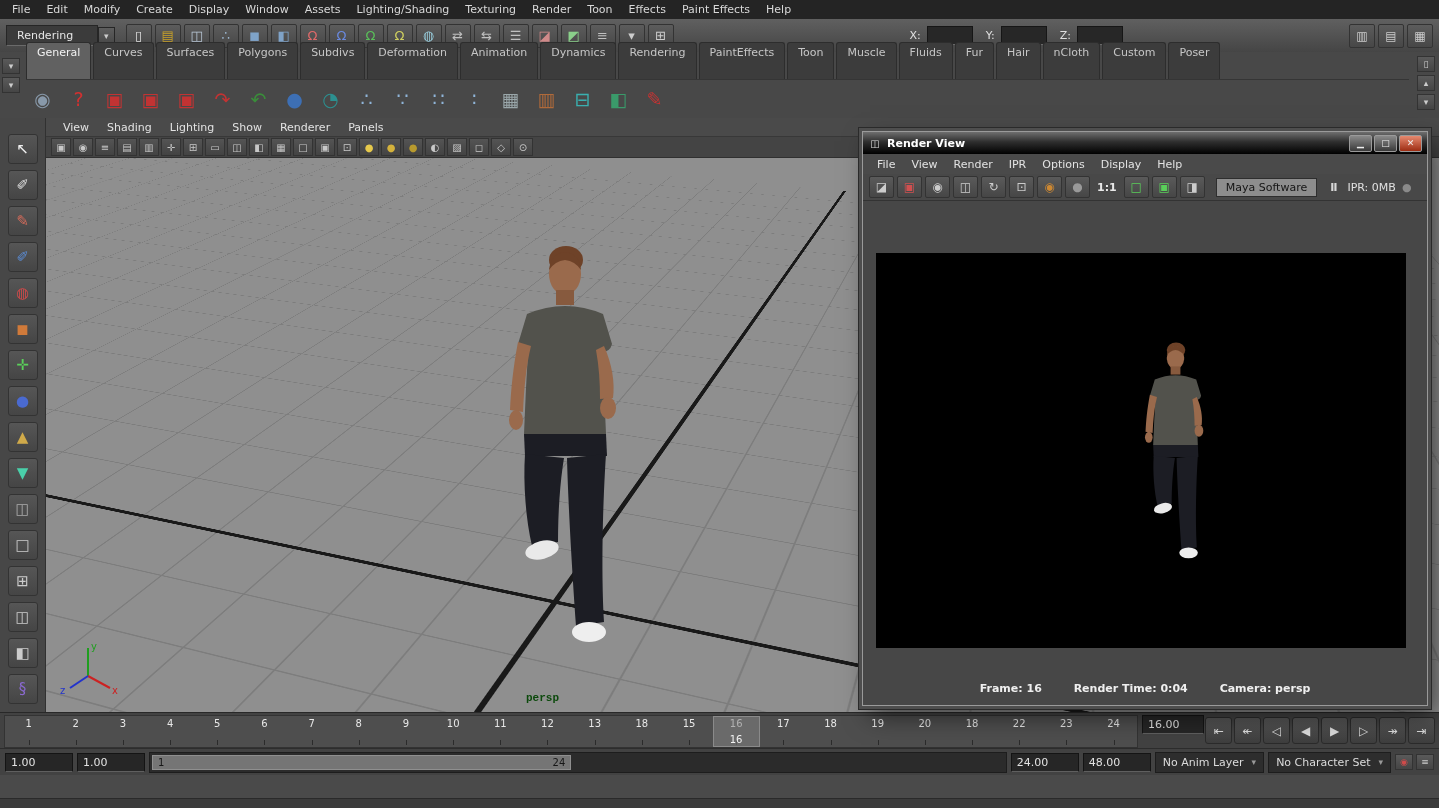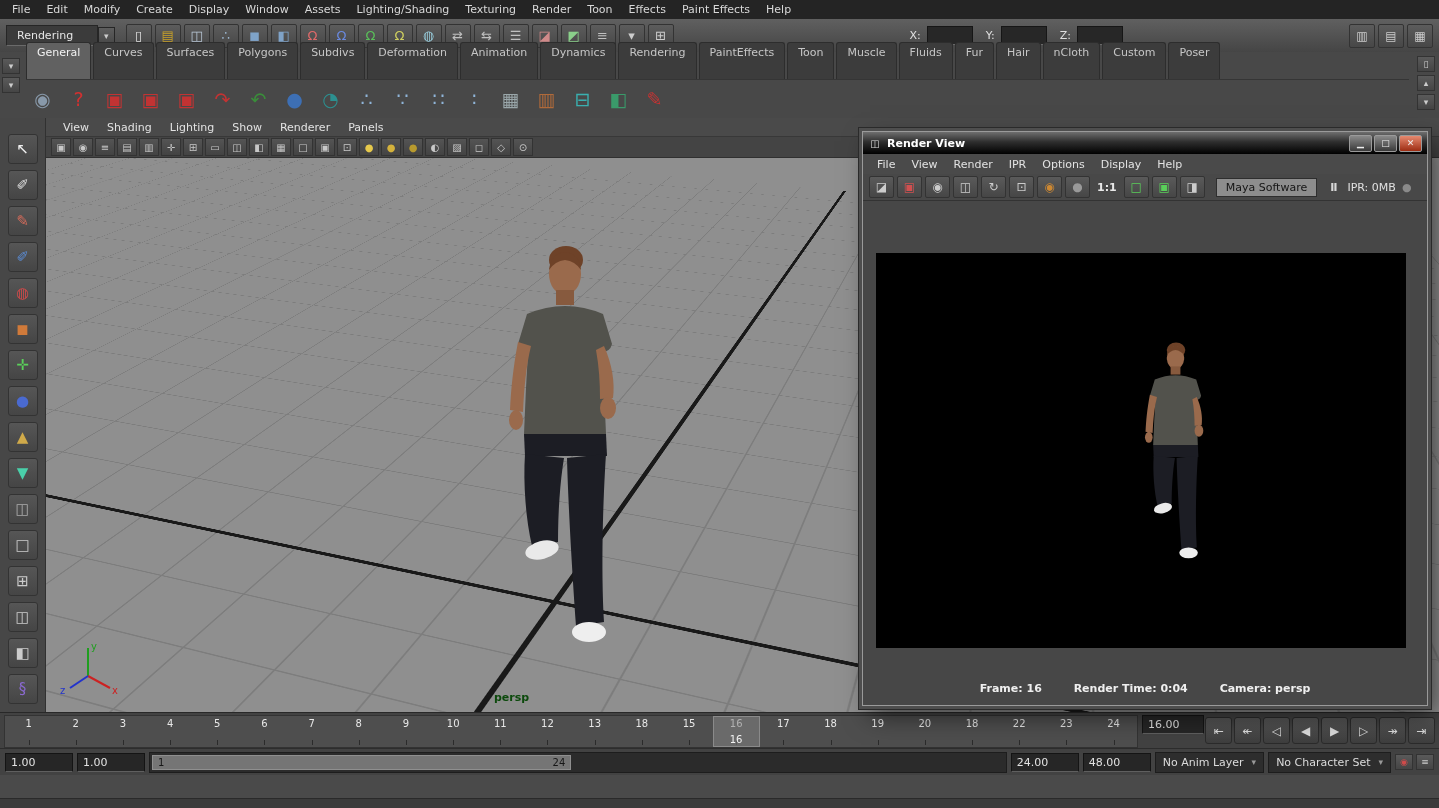--- a/index.html
+++ b/index.html
@@ -60,21 +60,21 @@
   #vp-canvas{position:absolute;left:0;top:40px;right:0;bottom:0;overflow:hidden;background:#8f8f8f;}
   #grid-plane{position:absolute;left:-1291px;top:-1356px;width:3600px;height:3600px;
       background:
         linear-gradient(0deg,transparent 49.93%,#191919 49.93% 50.07%,transparent 50.07%),
         linear-gradient(90deg,transparent 49.93%,#191919 49.93% 50.07%,transparent 50.07%),
         repeating-linear-gradient(0deg,#7d7d7d 0 2px,transparent 2px 100px),
         repeating-linear-gradient(90deg,#7d7d7d 0 2px,transparent 2px 100px);
       transform:perspective(1150px) rotateX(57deg) rotateZ(21deg);}
   .char-main{position:absolute;left:419px;top:80px;width:200px;height:440px;}
   #axis-gizmo{position:absolute;left:12px;bottom:14px;width:64px;height:58px;}
-  #persp-label{position:absolute;left:448px;bottom:8px;color:#0c4a0c;font-weight:bold;}
+  #persp-label{position:absolute;left:480px;bottom:8px;color:#0c4a0c;font-weight:bold;font-family:Liberation Mono, monospace;}
   
   #render-window{position:absolute;left:862px;top:131px;width:566px;height:575px;background:#474747;
        border:1px solid #9a9a9a;box-shadow:0 0 0 3px #4e4e4e,0 0 0 4px #2a2a2a,8px 10px 24px rgba(0,0,0,.55);
        box-sizing:border-box;z-index:40;}
   #rv-titlebar{position:absolute;left:0;top:0;right:0;height:22px;
        background:linear-gradient(#6e6e6e,#2e2e2e 45%,#000);display:flex;align-items:center;
        padding:0 5px;color:#fff;font-weight:bold;}
   #rv-title-icon{width:14px;height:12px;font-size:10px;color:#ddd;margin-right:5px;}
   #rv-winbtns{margin-left:auto;display:flex;gap:2px;}
   .icon.winbtn{width:21px;height:15px;font-size:9px;color:#eee;border:1px solid #9a9a9a;border-radius:2px;

